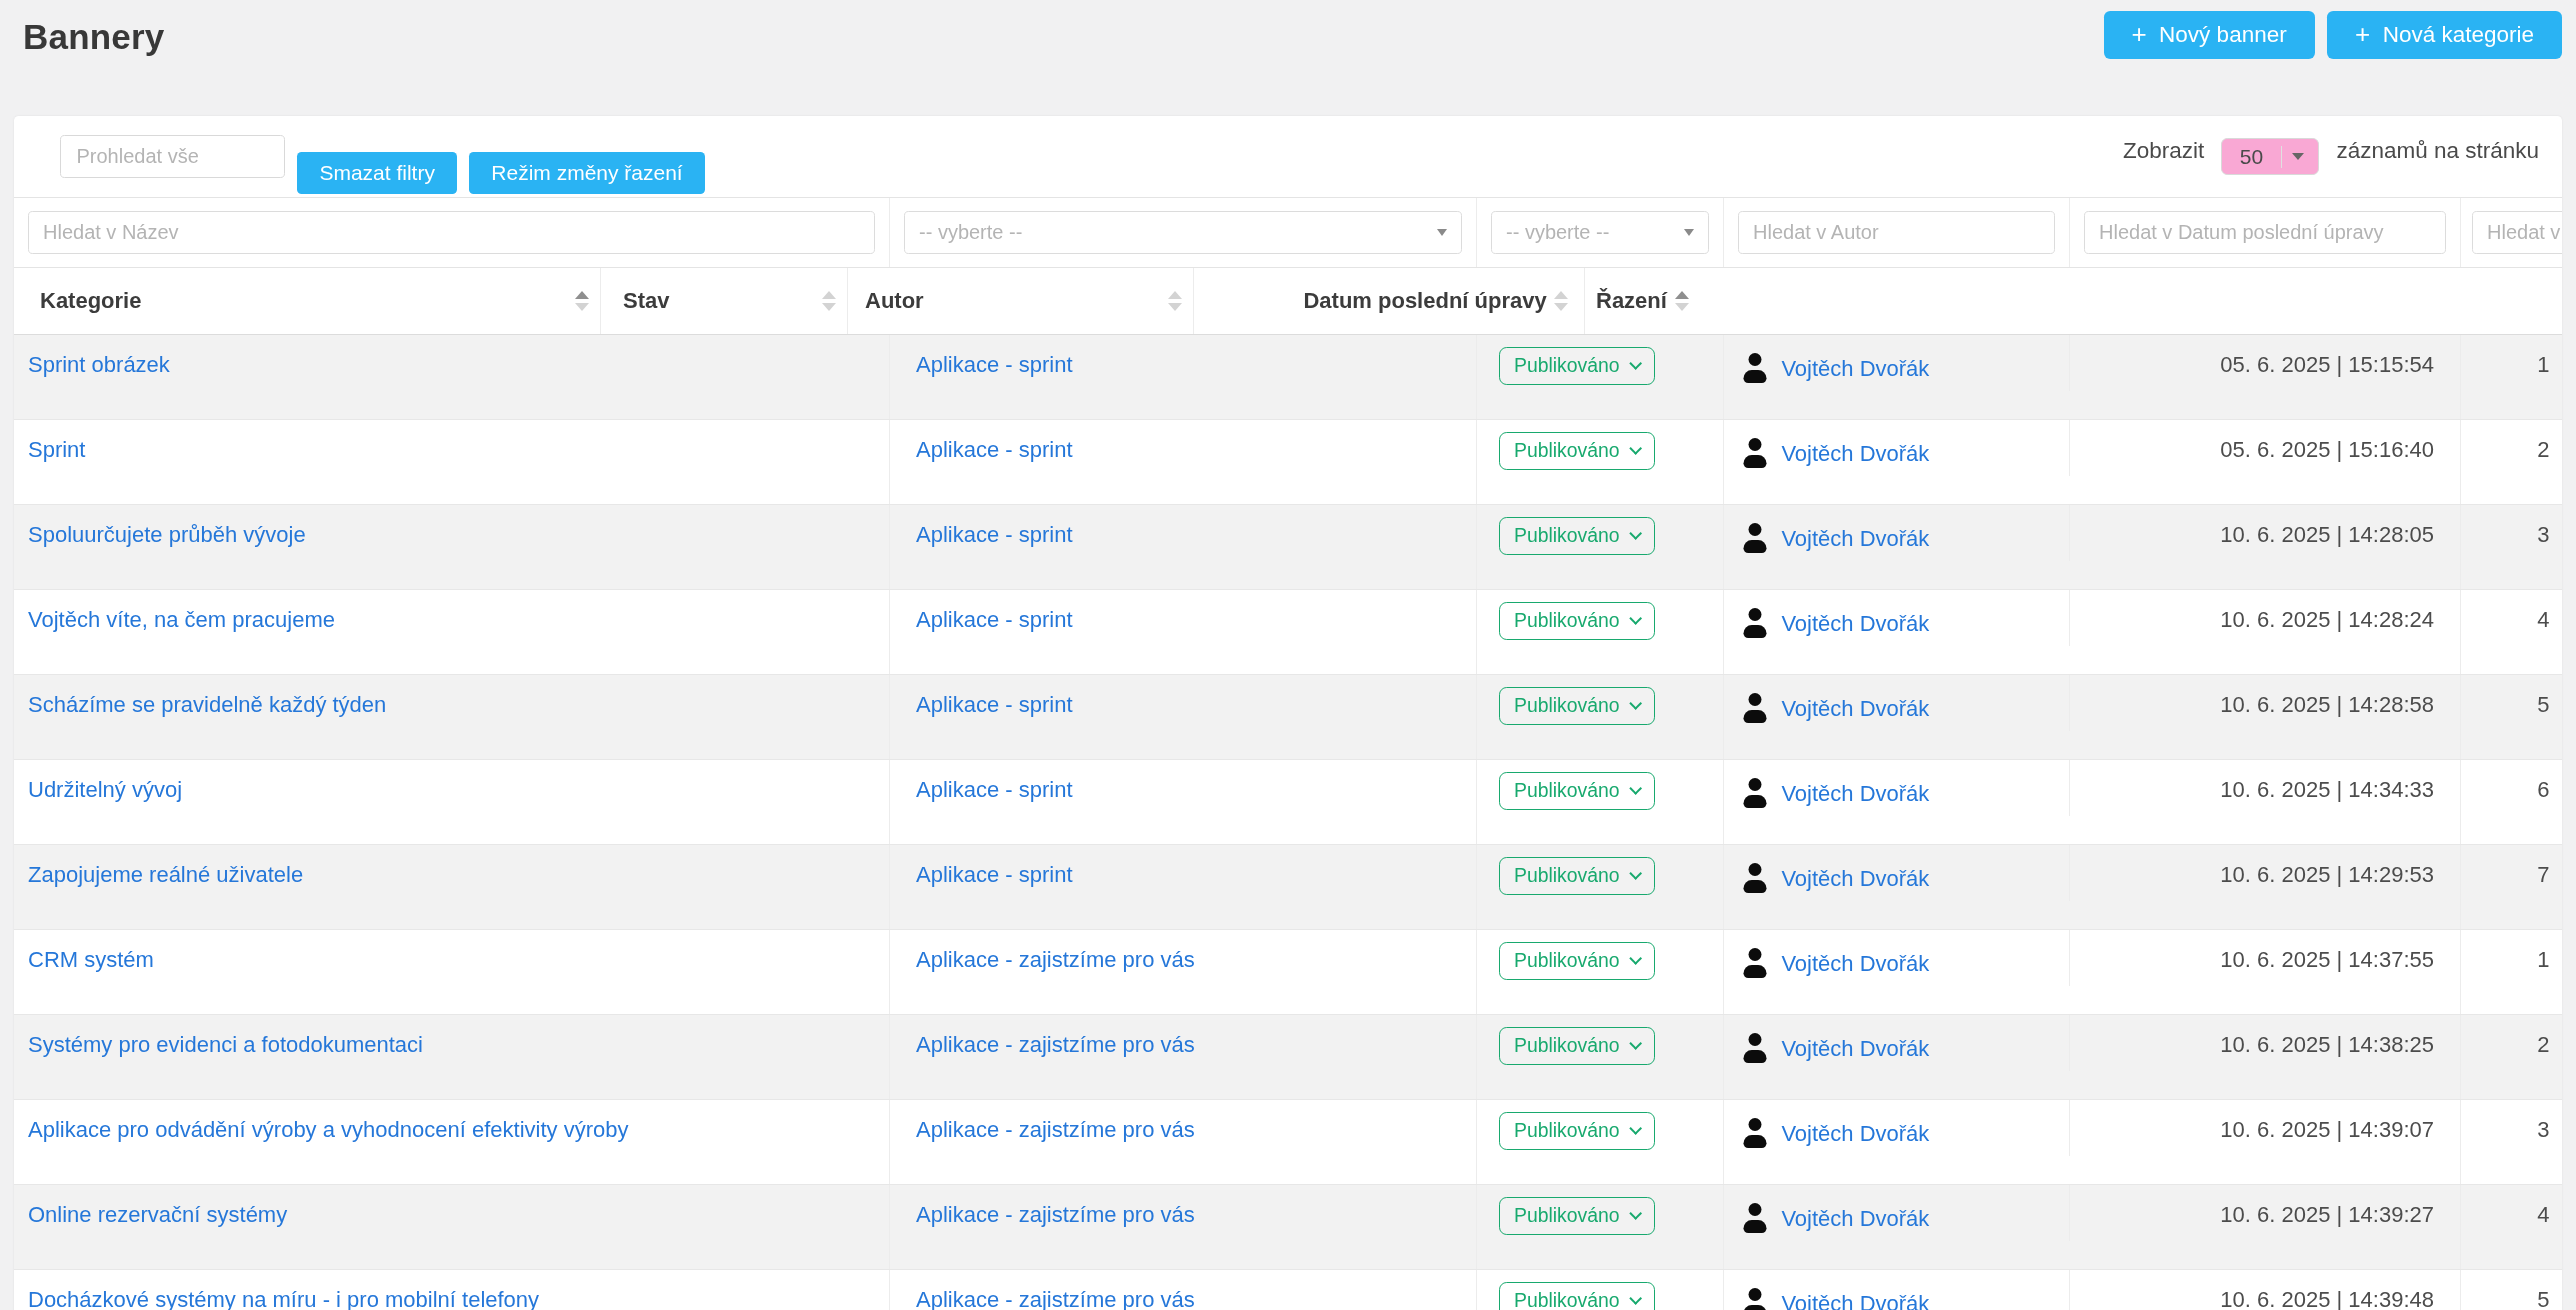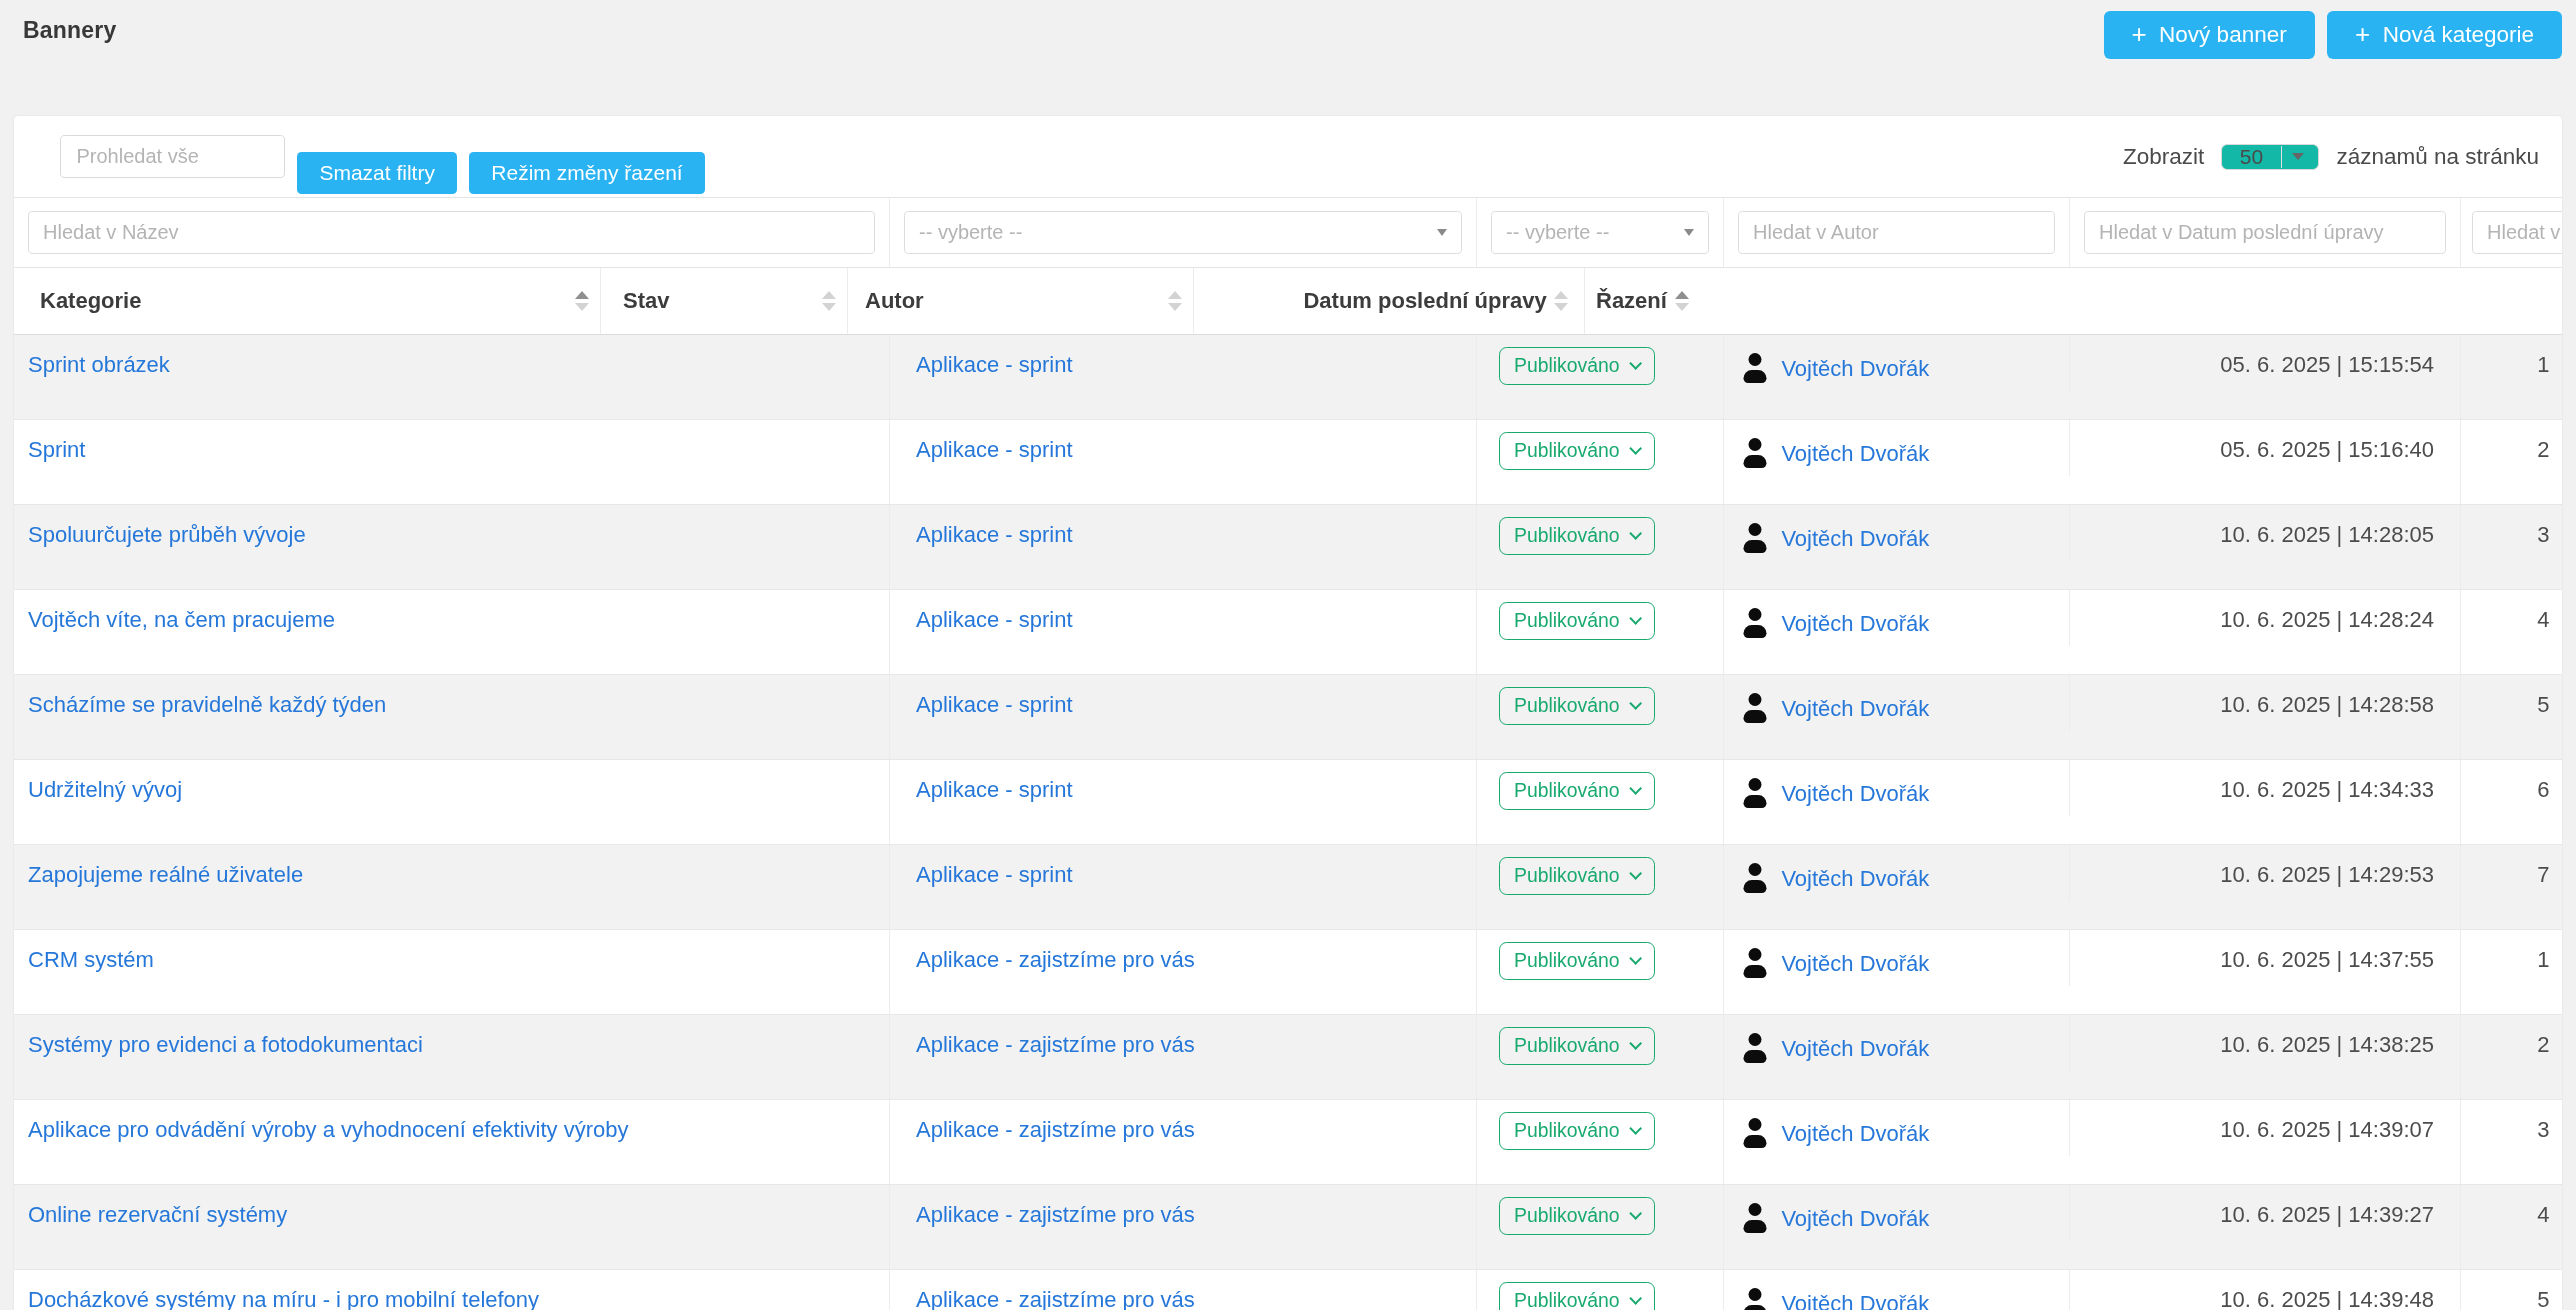--- a/index.html
+++ b/index.html
@@ -20,21 +20,21 @@
     font-family:"Liberation Sans", sans-serif;
     background:var(--page-bg);
     color:var(--muted);
     position:relative;
   }
   
   .topbar{
     display:flex;align-items:flex-start;justify-content:space-between;
     padding:11px 14px 0 23px;height:116px;
   }
-  .page-title{font-size:23px;font-weight:bold;color:#383838;letter-spacing:0.2px;margin-top:6.2px;}
+  .page-title{font-size:35px;font-weight:bold;color:#383838;letter-spacing:0.2px;margin-top:6.2px;}
   .top-actions{display:flex;gap:12.4px;}
   .btn{
     background:var(--accent);color:#fff;border:none;border-radius:6.2px;
     font-family:"Liberation Sans", sans-serif;
     font-size:22.5px;display:inline-flex;align-items:center;justify-content:center;
     cursor:pointer;
   }
   .btn.big{height:48px;padding:0 28px;gap:12.4px;}
   .btn .plus{font-size:26px;font-weight:400;line-height:1;position:relative;top:-0.8px;}
   
@@ -48,22 +48,22 @@
     padding:0 23px 0 46px;border-bottom:0.8px solid var(--border);
   }
   .search-all{
     width:225px;height:43px;border:0.8px solid #d9d9d9;border-radius:4.6px;
     font-family:"Liberation Sans", sans-serif;font-size:20px;padding:0 15.5px;color:#555;outline:none;
   }
   .search-all::placeholder{color:var(--placeholder);}
   .card-toolbar .btn.small{height:42px;padding:0 22px;font-size:21px;border-radius:4.6px;margin-left:12.4px;margin-top:32px;}
   .pagesize{margin-left:auto;display:flex;align-items:flex-start;gap:17px;font-size:22.5px;color:#4a4a4a;}
   .select-box{
-    width:98px;height:26px;border:0.8px solid #d9d9d9;border-radius:6.2px;
-    display:flex;align-items:center;cursor:pointer;background:#14b8a6;
+    width:98px;height:37px;border:0.8px solid #d9d9d9;border-radius:6.2px;
+    display:flex;align-items:center;cursor:pointer;background:#f9a8d4;
   }
   .select-box .val{flex:1;text-align:center;font-size:21px;color:#4a4a4a;}
   .select-box .divider{width:0.8px;height:22px;background:#e0e0e0;}
   .caret-down{
     width:0;height:0;border-left:6.2px solid transparent;border-right:6.2px solid transparent;
     border-top:7.7px solid #666;margin:0 14px 0 11px;
   }
   
   .table{width:100%;}
   .tr{display:flex;width:100%;}

